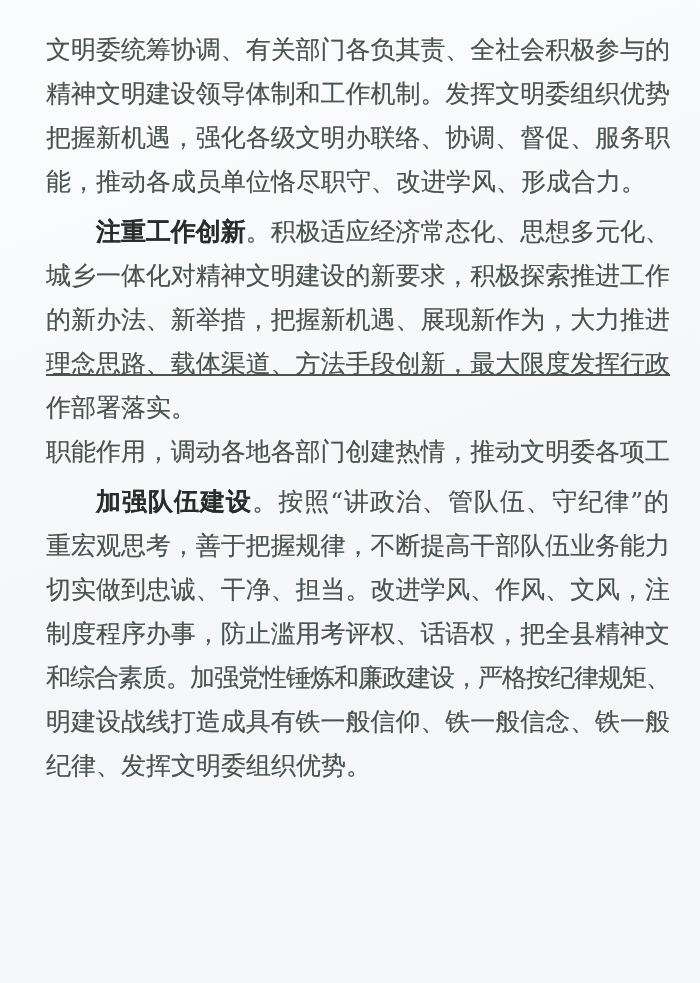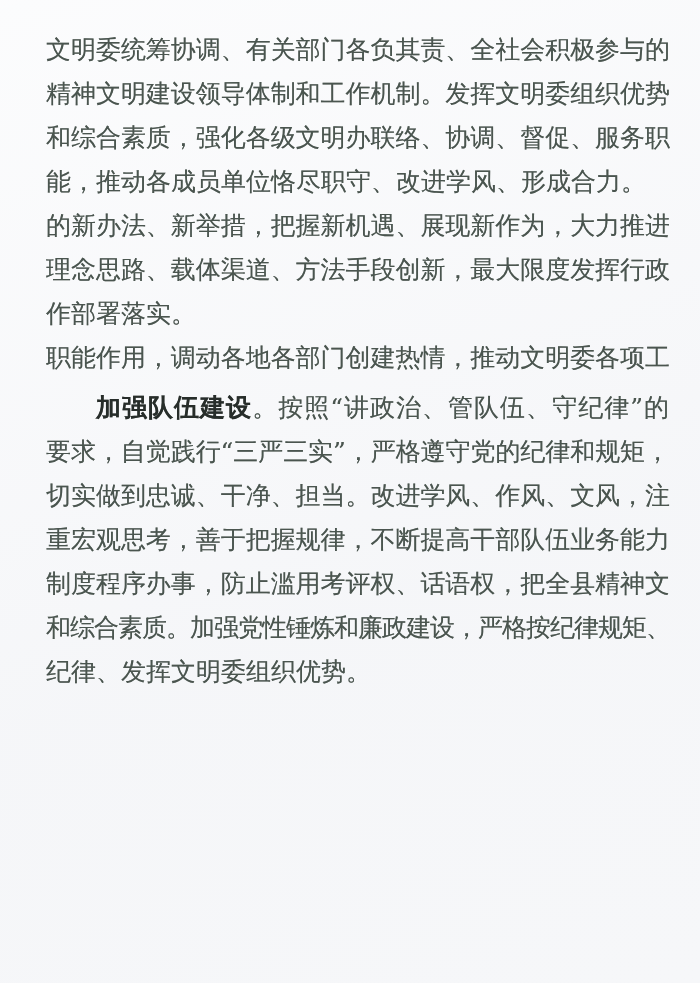--- a/index.html
+++ b/index.html
@@ -47,27 +47,29 @@
     text-shadow: 0 0 0.5px rgba(39,45,42,0.7);
   }
 </style>
 </head>
 <body>
 
 <div class="page">
   <div class="doc">
       <div class="line"><span class="inner" style="letter-spacing: -0.04px;"><span class="seg">文明委统筹协调、有关部门各负其责、全社会积极参与的</span></span></div>
       <div class="line"><span class="inner" style="letter-spacing: -0.04px;"><span class="seg">精神文明建设领导体制和工作机制。发挥文明委组织优势</span></span></div>
-      <div class="line"><span class="inner" style="letter-spacing: -0.04px;"><span class="seg">和综合素质，强化各级文明办联络、协调、督促、服务职</span></span></div>
+      <div class="line"><span class="inner" style="letter-spacing: -0.04px;"><span class="seg">把握新机遇，强化各级文明办联络、协调、督促、服务职</span></span></div>
       <div class="line"><span class="inner"><span class="seg">能，推动各成员单位恪尽职守、改进学风、形成合力。</span></span></div>
+      <div class="line para" style="text-indent: 2em;"><span class="inner" style="letter-spacing: -0.0434783px;"><span class="seg lead">注重工作创新</span><span class="seg">。积极适应经济常态化、思想多元化、</span></span></div>
+      <div class="line"><span class="inner" style="letter-spacing: -0.04px;"><span class="seg">城乡一体化对精神文明建设的新要求，积极探索推进工作</span></span></div>
       <div class="line"><span class="inner" style="letter-spacing: -0.04px;"><span class="seg">的新办法、新举措，把握新机遇、展现新作为，大力推进</span></span></div>
-      <div class="line"><span class="inner" style="letter-spacing: -0.04px;"><span class="seg">理念思路、载体渠道、方法手段创新，最大限度发挥行政</span></span></div>
+      <div class="line"><span class="inner" style="letter-spacing: -0.04px; text-decoration: underline;"><span class="seg">理念思路、载体渠道、方法手段创新，最大限度发挥行政</span></span></div>
       <div class="line"><span class="inner"><span class="seg">作部署落实。</span></span></div>
       <div class="line"><span class="inner" style="letter-spacing: -0.04px;"><span class="seg">职能作用，调动各地各部门创建热情，推动文明委各项工</span></span></div>
       <div class="line para" style="text-indent: 2em;"><span class="inner" style="letter-spacing: 1.01902px;"><span class="seg lead">加强队伍建设</span><span class="seg">。按照“讲政治、管队伍、守纪律”的</span></span></div>
-      <div class="line"><span class="inner" style="letter-spacing: -0.0600962px;"><span class="seg">要求，自觉践行“三严三实”，严格遵守党的纪律和规矩，</span></span></div>
+      <div class="line"><span class="inner" style="letter-spacing: -0.04px;"><span class="seg">重宏观思考，善于把握规律，不断提高干部队伍业务能力</span></span></div>
       <div class="line"><span class="inner" style="letter-spacing: -0.04px;"><span class="seg">切实做到忠诚、干净、担当。改进学风、作风、文风，注</span></span></div>
-      <div class="line"><span class="inner" style="letter-spacing: -0.04px;"><span class="seg">重宏观思考，善于把握规律，不断提高干部队伍业务能力</span></span></div>
       <div class="line"><span class="inner" style="letter-spacing: -0.04px;"><span class="seg">制度程序办事，防止滥用考评权、话语权，把全县精神文</span></span></div>
       <div class="line"><span class="inner" style="letter-spacing: -1px;"><span class="seg">和综合素质。加强党性锤炼和廉政建设，严格按纪律规矩、</span></span></div>
+      <div class="line"><span class="inner" style="letter-spacing: -0.04px;"><span class="seg">明建设战线打造成具有铁一般信仰、铁一般信念、铁一般</span></span></div>
       <div class="line"><span class="inner"><span class="seg">纪律、发挥文明委组织优势。</span></span></div>
     </div>
 </div>
 
 </body></html>

